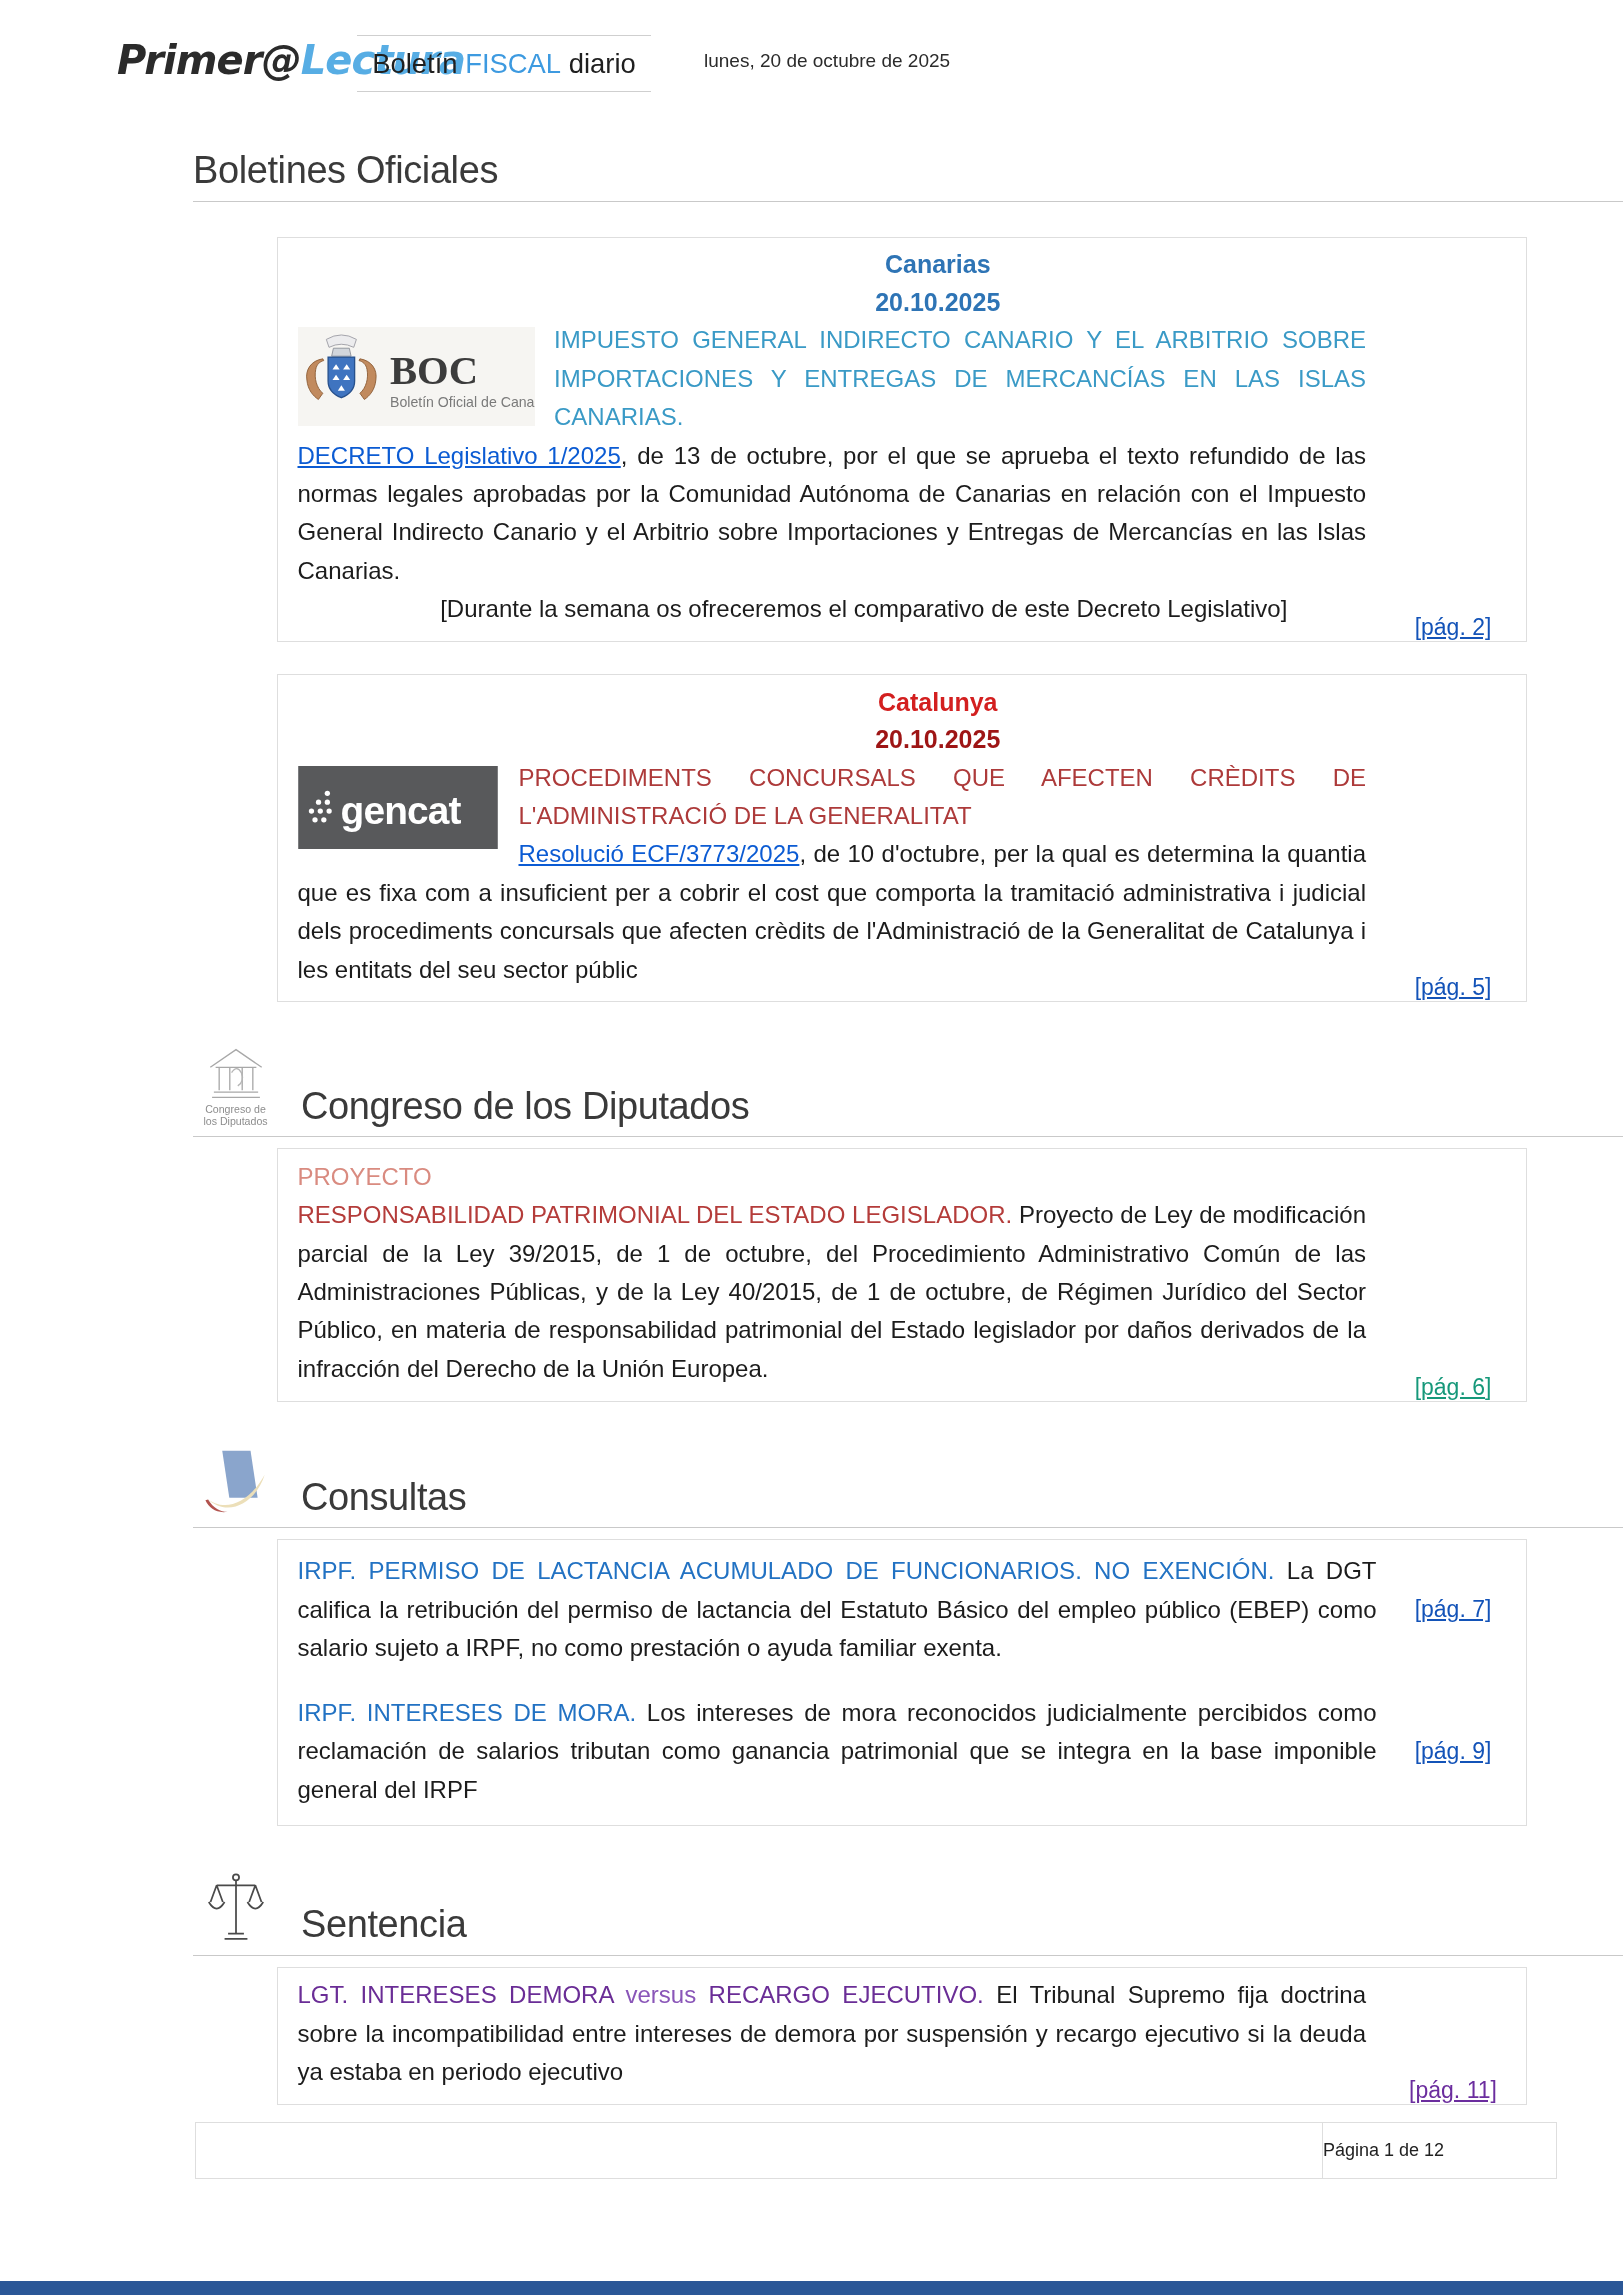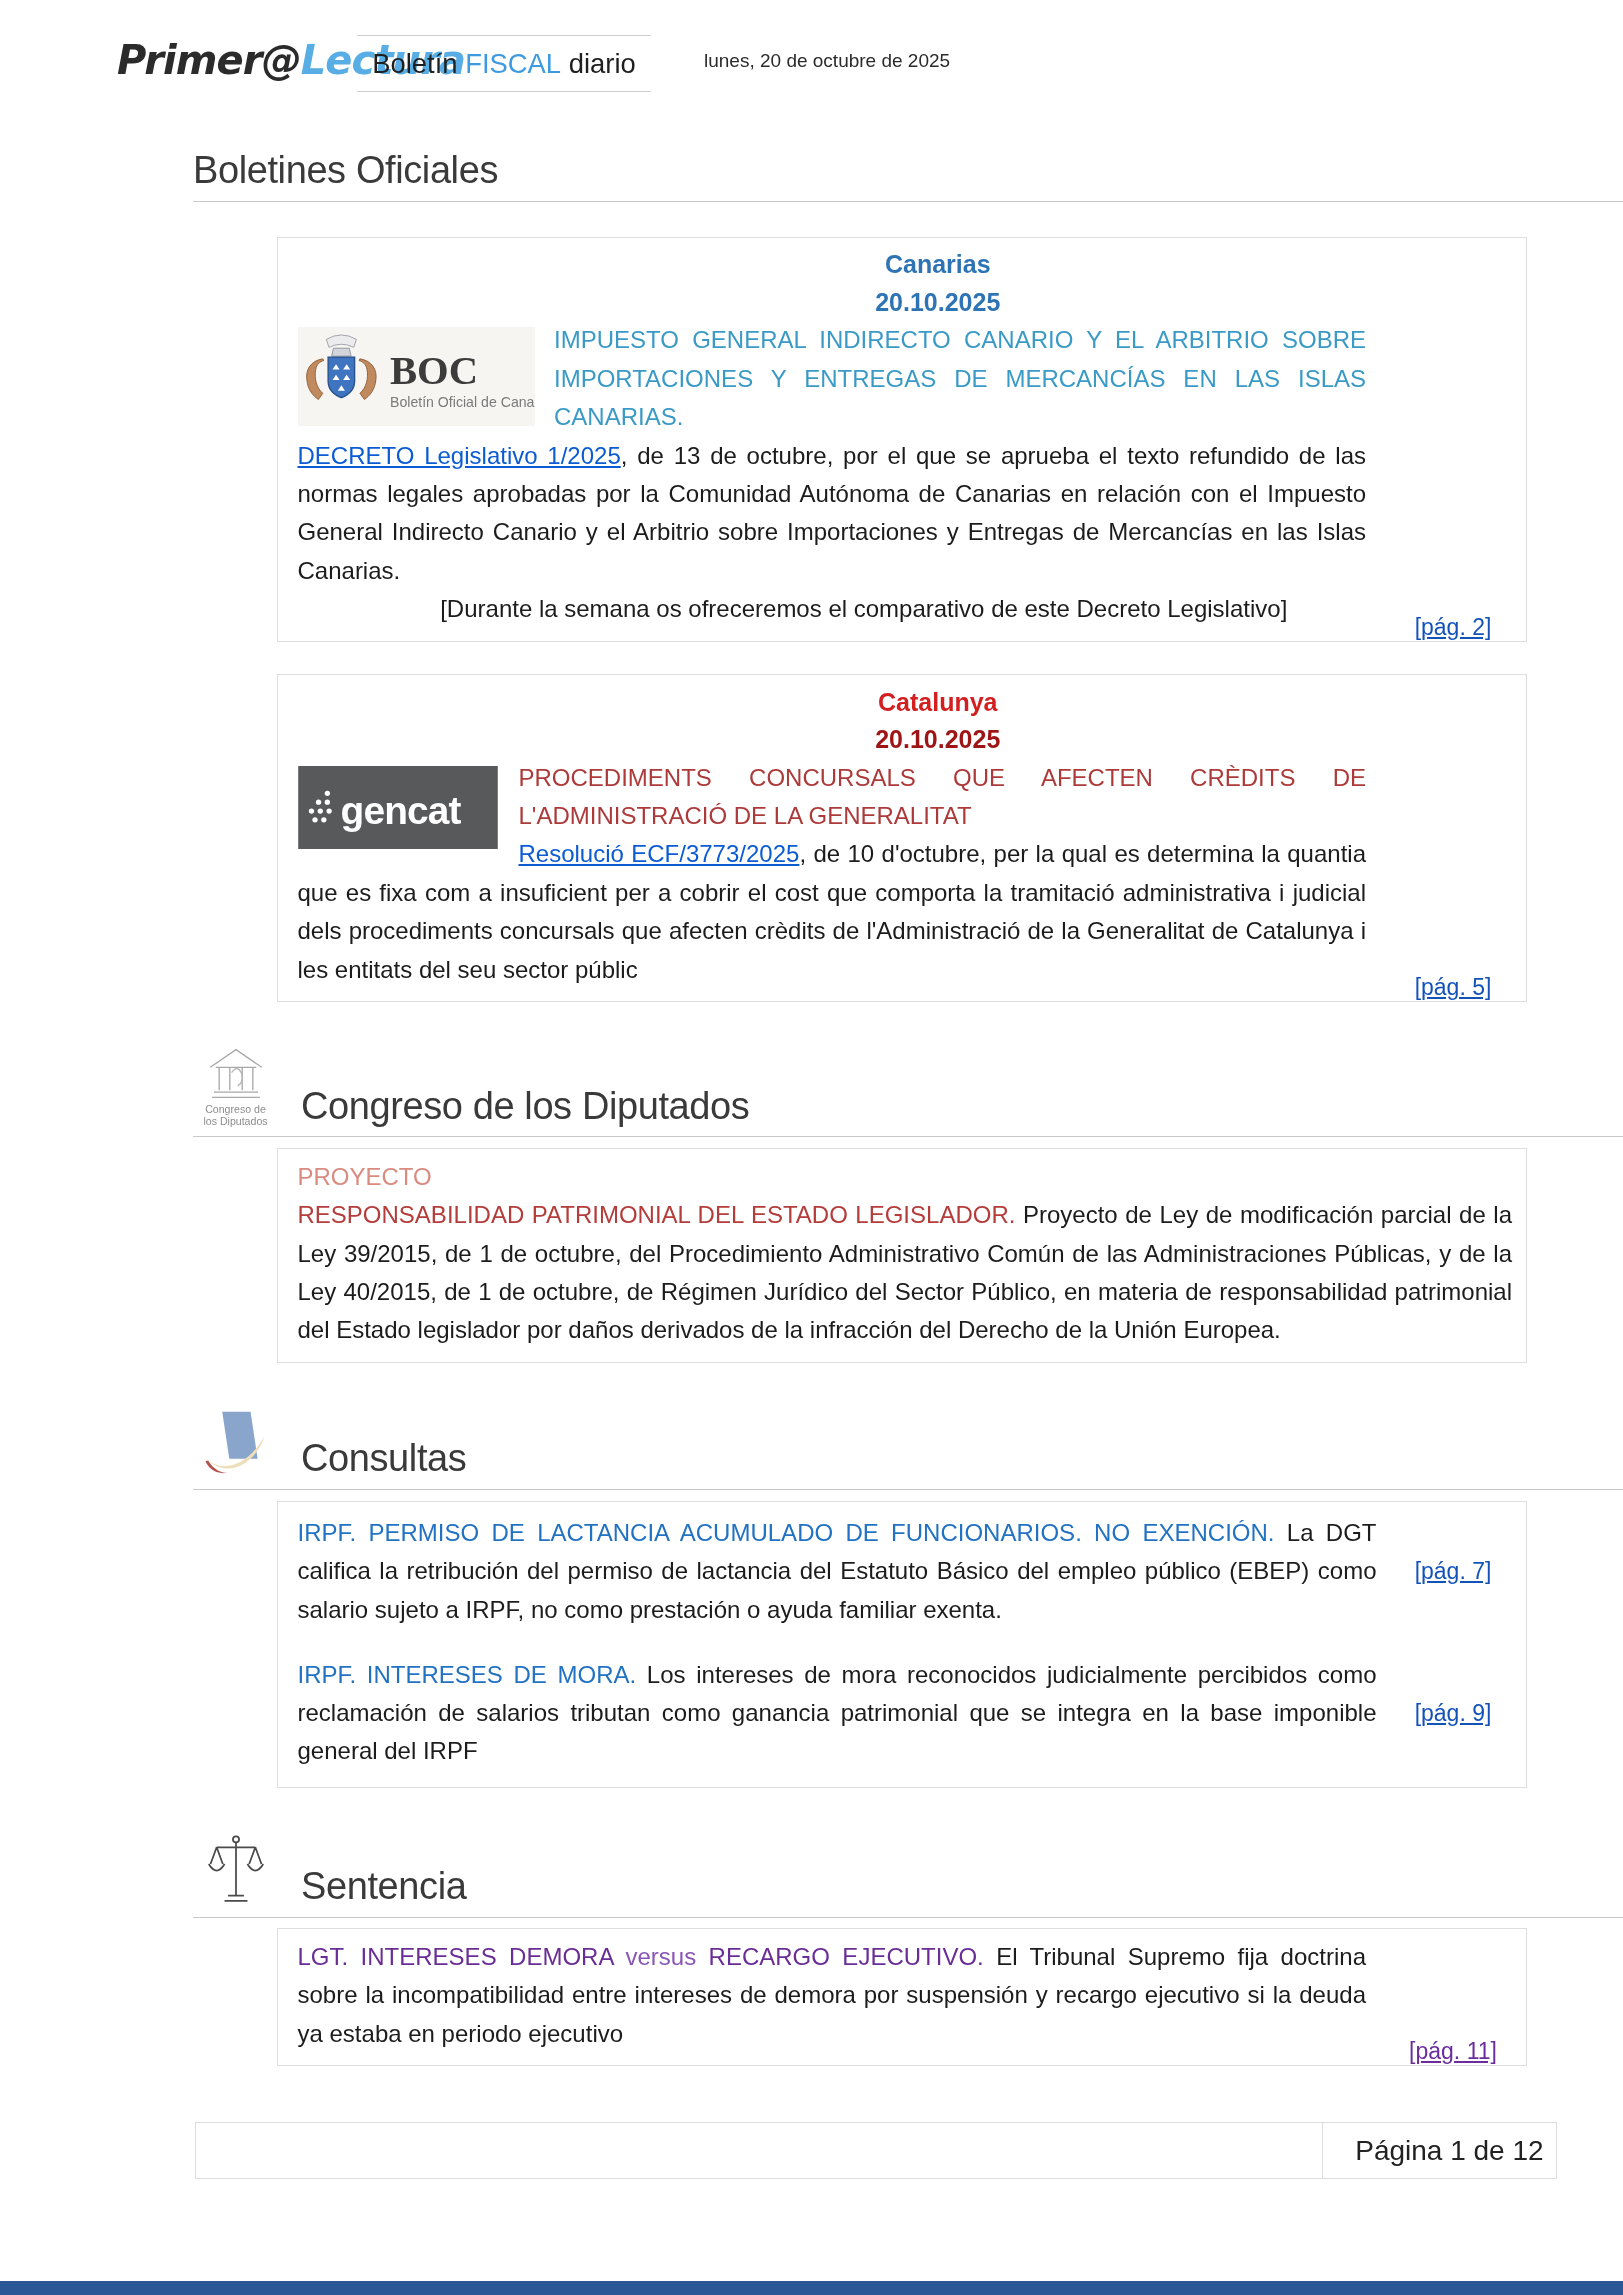--- a/index.html
+++ b/index.html
@@ -67,21 +67,21 @@
   .mini-item{display:flex}
   .mini-text{flex:1;padding-right:3.5px}
   .mini-page{width:146px;flex-shrink:0;display:flex;align-items:center;justify-content:center}
   .mini-item + .mini-item{margin-top:26.5px}
   .consultas-card{display:block;padding:12.4px 0 16px 0}
   .consultas-card .mini-text{padding-left:19.5px}
 
   
   .footer{position:absolute;left:195px;top:2122px;width:1362px;height:57px;display:flex;border:1.8px solid #dedede;background:#fff}
   .footer-left{flex:1;border-right:1.8px solid #dedede}
-  .footer-right{width:233px;display:flex;align-items:center;justify-content:flex-end;padding-right:12.4px;font-size:28px;color:#222}
+  .footer-right{width:233px;display:flex;align-items:center;justify-content:flex-start;padding-right:12.4px;font-size:18px;color:#222}
   .bottom-bar{position:absolute;left:0;top:2281px;width:1623px;height:14px;background:#2b5797}
 </style>
 </head>
 <body>
 
 <header>
   <div class="brand">
     <span class="b-black">Primer@</span><span class="b-blue">Lectura</span>
   </div>
   <div class="masthead">
@@ -177,20 +177,23 @@
       <h1>Congreso de los Diputados</h1>
     </div>
 
     <div class="card gap12">
       <div class="card-main">
         <div class="kicker salmon">PROYECTO</div>
         <p>
           <span class="lead-brick">RESPONSABILIDAD PATRIMONIAL DEL ESTADO LEGISLADOR.</span><span> Proyecto de Ley de modificación parcial de la Ley 39/2015, de 1 de octubre, del Procedimiento Administrativo Común de las Administraciones Públicas, y de la Ley 40/2015, de 1 de octubre, de Régimen Jurídico del Sector Público, en materia de responsabilidad patrimonial del Estado legislador por daños derivados de la infracción del Derecho de la Unión Europea.</span>
         </p>
       </div>
+      <div class="card-page">
+        <a href="#" class="page-link pl-green">[pág. 6]</a>
+      </div>
     </div>
   </section>
 
   <section class="gap52">
     <div class="section-head">
       <div class="icon-block">
         <svg width="69" height="71" viewBox="0 0 78 80" xmlns="http://www.w3.org/2000/svg">
           <polygon points="24,3 56,3 64,56 32,56" fill="#8aa5cc"></polygon>
           <path d="M6 56 C 24 72, 52 66, 72 30 C 62 62, 30 80, 6 56 Z" fill="#ecdfb9"></path>
           <path d="M8 58 C 14 68, 22 72, 30 72 C 18 74, 9 68, 5 59 Z" fill="#b2534e"></path>

